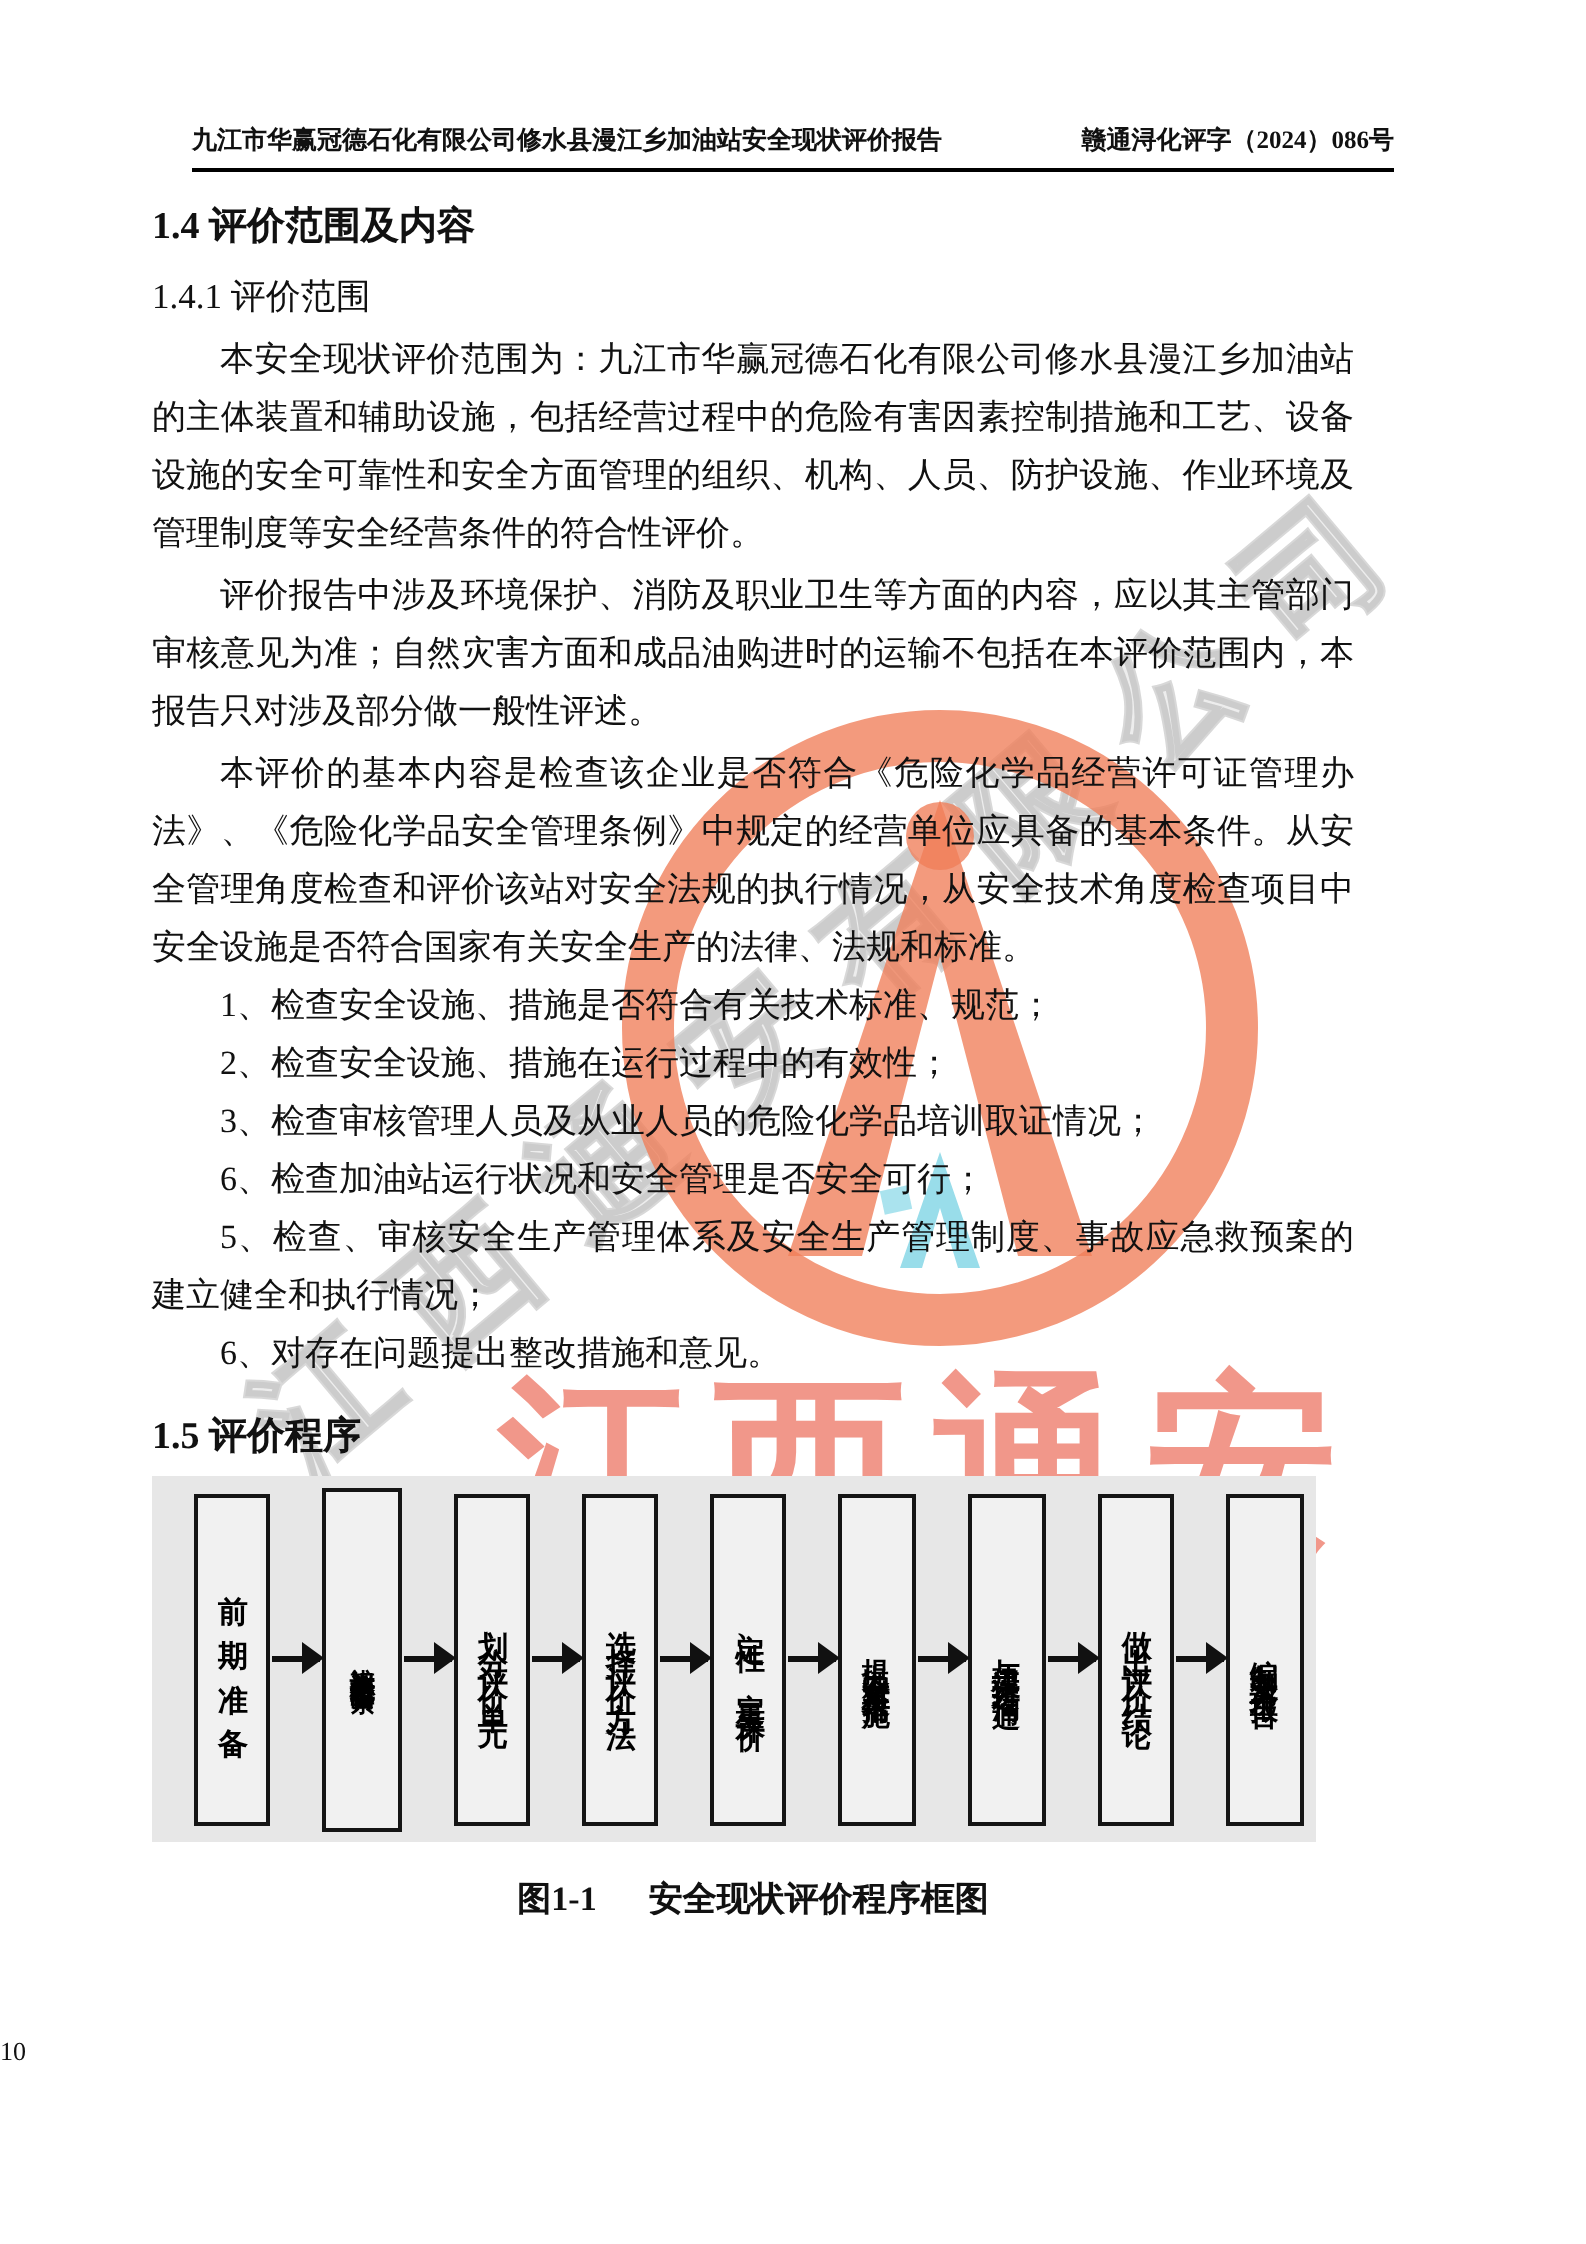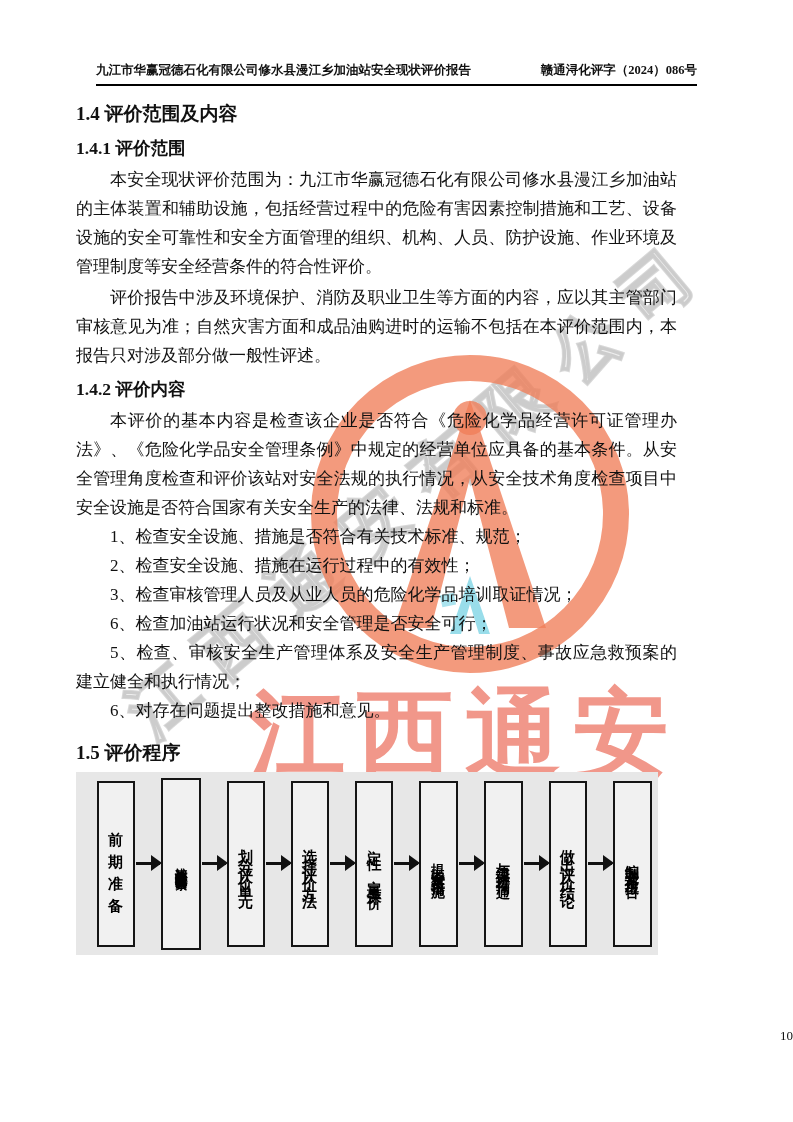--- a/index.html
+++ b/index.html
@@ -30,21 +30,21 @@
     position:relative; z-index:1; margin:62px 96px 0 96px;
     display:flex; justify-content:space-between; align-items:flex-end;
     border-bottom:2px solid #000; padding-bottom:5px;
     font-weight:bold; font-size:12.5px;
     font-family:"Liberation Serif","DejaVu Serif",serif;
     text-align:right;
   }
   
   .main { position:relative; z-index:1; margin:0 76px; width:601px; }
   .h1 { font-size:19px; font-weight:bold; margin-top:13px; line-height:30px; }
-  .h2 { font-size:17.5px; font-weight:bold; margin-top:5px; line-height:29px; }
+  .h2 { font-size:17.5px; font-weight:normal; margin-top:5px; line-height:29px; }
   .para {
     font-size:17px; line-height:29px; text-align:justify;
     text-indent:2em; margin-top:2px;
   }
   .list .para { margin-top:0; }
   
   .fc-panel {
     margin-top:4px; width:582px; height:183px; background:#e7e7e7;
     display:flex; align-items:center; justify-content:space-between;
     padding:0 21px; position:relative; z-index:1;
@@ -64,22 +64,22 @@
   .fc-arrow::after {
     content:""; position:absolute; right:-2px; top:-6.5px;
     border-left:11px solid #111; border-top:8px solid transparent; border-bottom:8px solid transparent;
   }
   
   .caption {
     margin-top:16px; display:flex; justify-content:center; gap:26px;
     font-size:17px; font-weight:bold; line-height:26px;
   }
   .pageno {
-    position:absolute; bottom:78px; left:0; width:100%;
-    text-align:right; font-size:13px; z-index:1;
+    position:absolute; bottom:88px; left:0; width:100%;
+    text-align:left; font-size:13px; z-index:1;
   }
 </style>
 </head>
 <body>
 
 <div class="page">
 
   <div class="wm-layer">
     <div class="wm-diag">江西通安有限公司</div>
     <div class="wm-stamp">
@@ -99,21 +99,20 @@
     <span>赣通浔化评字（2024）086号</span>
   </div>
 
   <div class="main">
     <div class="h1">1.4 评价范围及内容</div>
 
     <div class="h2">1.4.1 评价范围</div>
     <p class="para">本安全现状评价范围为：九江市华赢冠德石化有限公司修水县漫江乡加油站的主体装置和辅助设施，包括经营过程中的危险有害因素控制措施和工艺、设备设施的安全可靠性和安全方面管理的组织、机构、人员、防护设施、作业环境及管理制度等安全经营条件的符合性评价。</p>
     <p class="para">评价报告中涉及环境保护、消防及职业卫生等方面的内容，应以其主管部门审核意见为准；自然灾害方面和成品油购进时的运输不包括在本评价范围内，本报告只对涉及部分做一般性评述。</p>
 
-    <div class="h2">1.4.2 评价内容</div>
     <p class="para">本评价的基本内容是检查该企业是否符合《危险化学品经营许可证管理办法》、《危险化学品安全管理条例》中规定的经营单位应具备的基本条件。从安全管理角度检查和评价该站对安全法规的执行情况，从安全技术角度检查项目中安全设施是否符合国家有关安全生产的法律、法规和标准。</p>
 
     <div class="list">
       <p class="para">1、检查安全设施、措施是否符合有关技术标准、规范；</p>
       <p class="para">2、检查安全设施、措施在运行过程中的有效性；</p>
       <p class="para">3、检查审核管理人员及从业人员的危险化学品培训取证情况；</p>
       <p class="para">6、检查加油站运行状况和安全管理是否安全可行；</p>
       <p class="para">5、检查、审核安全生产管理体系及安全生产管理制度、事故应急救预案的建立健全和执行情况；</p>
       <p class="para">6、对存在问题提出整改措施和意见。</p>
     </div>
@@ -151,16 +150,20 @@
       <div class="fc-arrow"></div>
       <div class="fc-box w6">
           <span>做出评价结论</span>
         </div>
       <div class="fc-arrow"></div>
       <div class="fc-box w8">
           <span>编制安全评价报告</span>
         </div>
     </div>
 
+    <div class="caption">
+      <span>图1-1</span>
+      <span>安全现状评价程序框图</span>
+    </div>
   </div>
 
   <div class="pageno">10</div>
 </div>
 
 </body></html>

